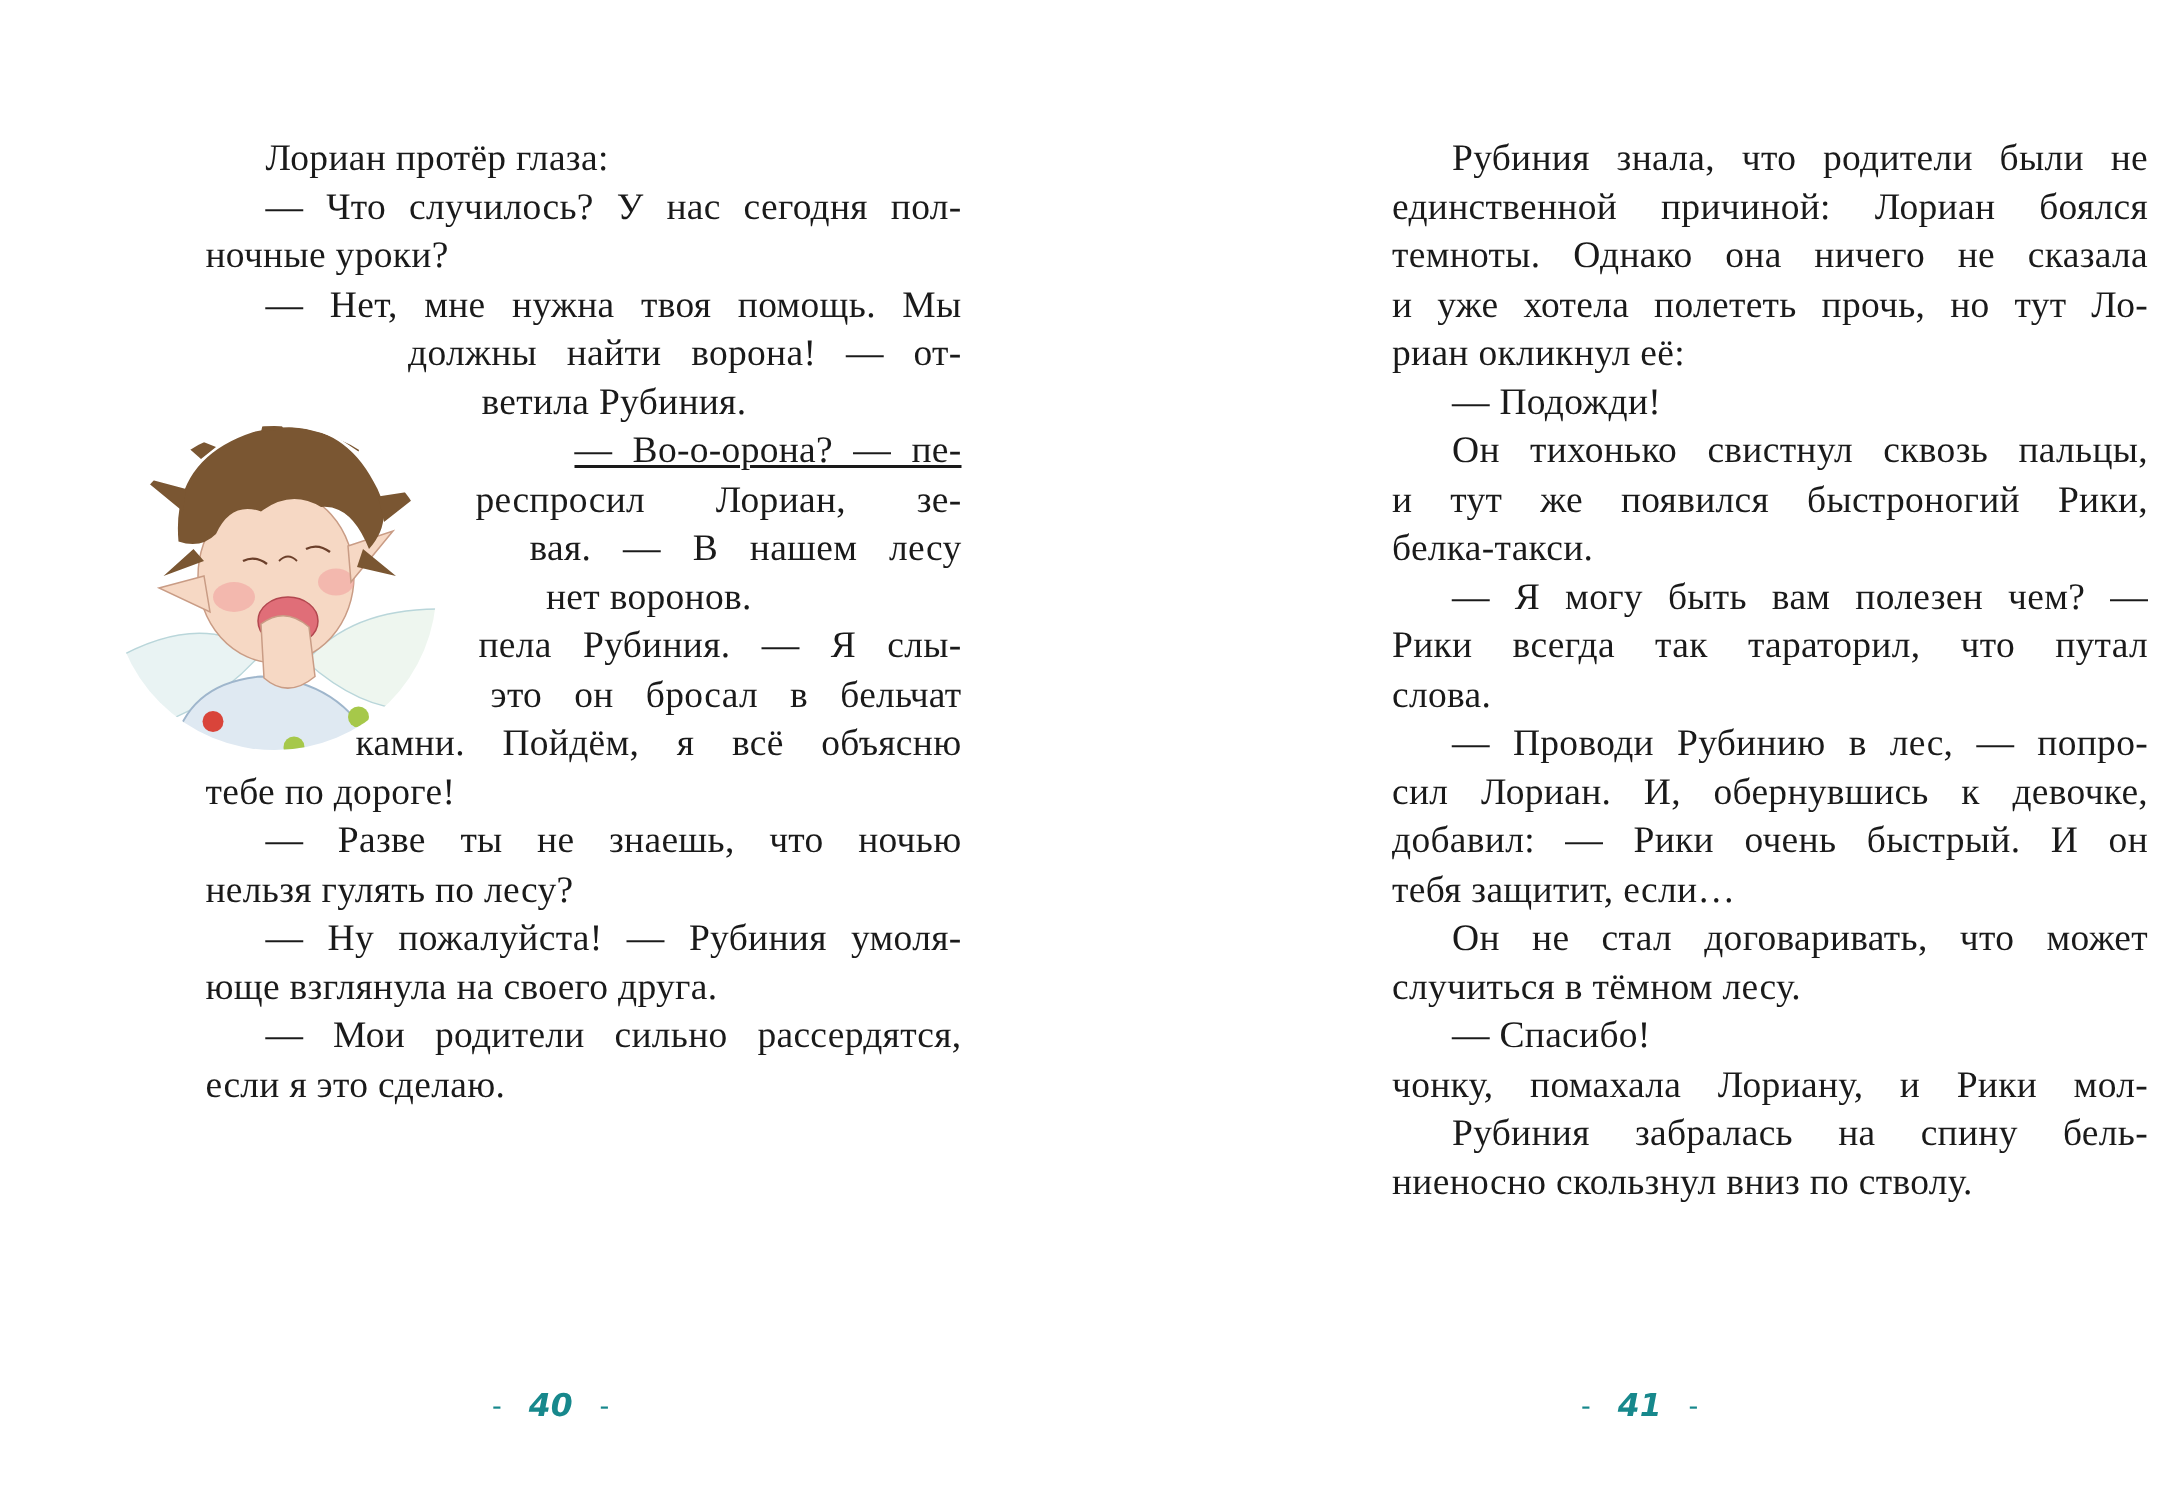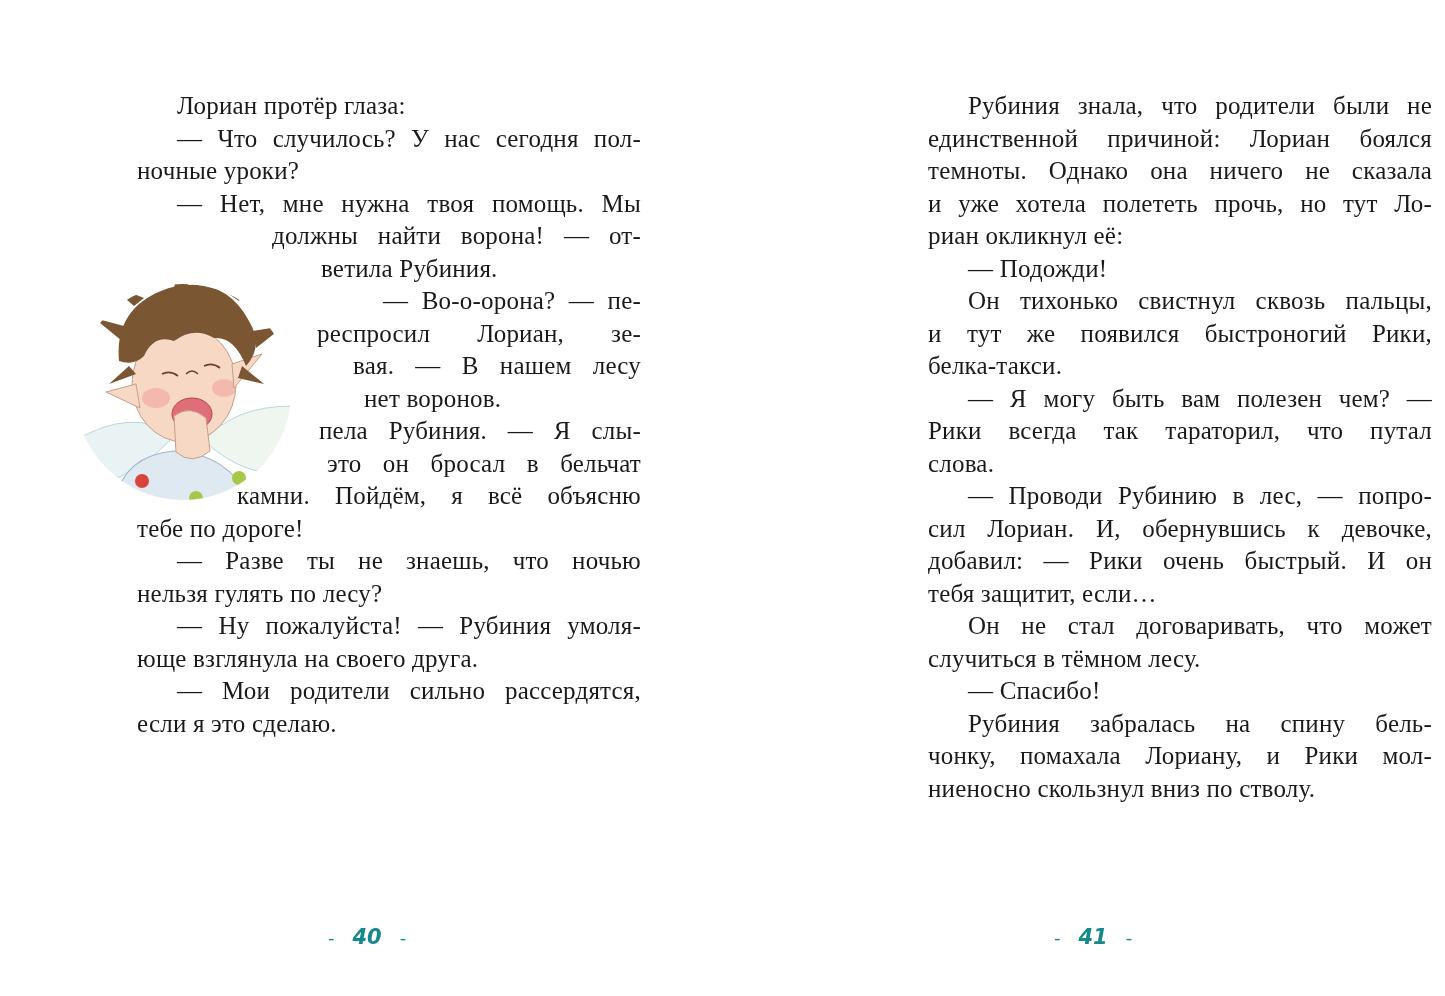--- a/index.html
+++ b/index.html
@@ -19,21 +19,21 @@
 <div>
 
   <div class="page left">
     <div id="left-lines">
         <div class="line last" style="padding-left: 40px;">Лориан протёр глаза:</div>
         <div class="line" style="padding-left: 40px;">— Что случилось? У нас сегодня пол-</div>
         <div class="line last">ночные уроки?</div>
         <div class="line" style="padding-left: 40px;">— Нет, мне нужна твоя помощь. Мы</div>
         <div class="line" style="padding-left: 135px;">должны найти ворона! — от-</div>
         <div class="line last" style="padding-left: 184px;">ветила Рубиния.</div>
-        <div class="line" style="padding-left: 246px;">— Во-о-орона? — пе-</div>
+        <div class="line" style="padding-left: 246px; text-decoration: underline;">— Во-о-орона? — пе-</div>
         <div class="line" style="padding-left: 180px;">респросил Лориан, зе-</div>
         <div class="line" style="padding-left: 216px;">вая. — В нашем лесу</div>
         <div class="line last" style="padding-left: 227px;">нет воронов.</div>
         <div class="line" style="padding-left: 182px;">пела Рубиния. — Я слы-</div>
         <div class="line" style="padding-left: 190px;">это он бросал в бельчат</div>
         <div class="line" style="padding-left: 100px;">камни. Пойдём, я всё объясню</div>
         <div class="line last">тебе по дороге!</div>
         <div class="line" style="padding-left: 40px;">— Разве ты не знаешь, что ночью</div>
         <div class="line last">нельзя гулять по лесу?</div>
         <div class="line" style="padding-left: 40px;">— Ну пожалуйста! — Рубиния умоля-</div>
@@ -95,22 +95,22 @@
         <div class="line" style="padding-left: 40px;">— Я могу быть вам полезен чем? —</div>
         <div class="line">Рики всегда так тараторил, что путал</div>
         <div class="line last">слова.</div>
         <div class="line" style="padding-left: 40px;">— Проводи Рубинию в лес, — попро-</div>
         <div class="line">сил Лориан. И, обернувшись к девочке,</div>
         <div class="line">добавил: — Рики очень быстрый. И он</div>
         <div class="line last">тебя защитит, если…</div>
         <div class="line" style="padding-left: 40px;">Он не стал договаривать, что может</div>
         <div class="line last">случиться в тёмном лесу.</div>
         <div class="line last" style="padding-left: 40px;">— Спасибо!</div>
+        <div class="line">чонку, помахала Лориану, и Рики мол-</div>
         <div class="line" style="padding-left: 40px;">Рубиния забралась на спину бель-</div>
-        <div class="line">чонку, помахала Лориану, и Рики мол-</div>
         <div class="line last">ниеносно скользнул вниз по стволу.</div>
       </div>
   </div>
 
   <div class="folio" style="left:328px;">
     <span class="dash">-</span>
     <span>40</span>
     <span class="dash">-</span>
   </div>
 

